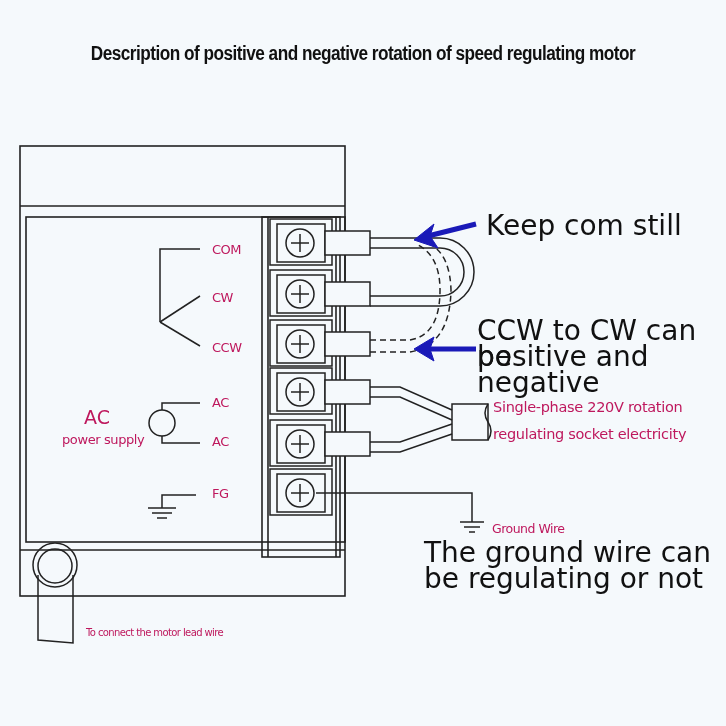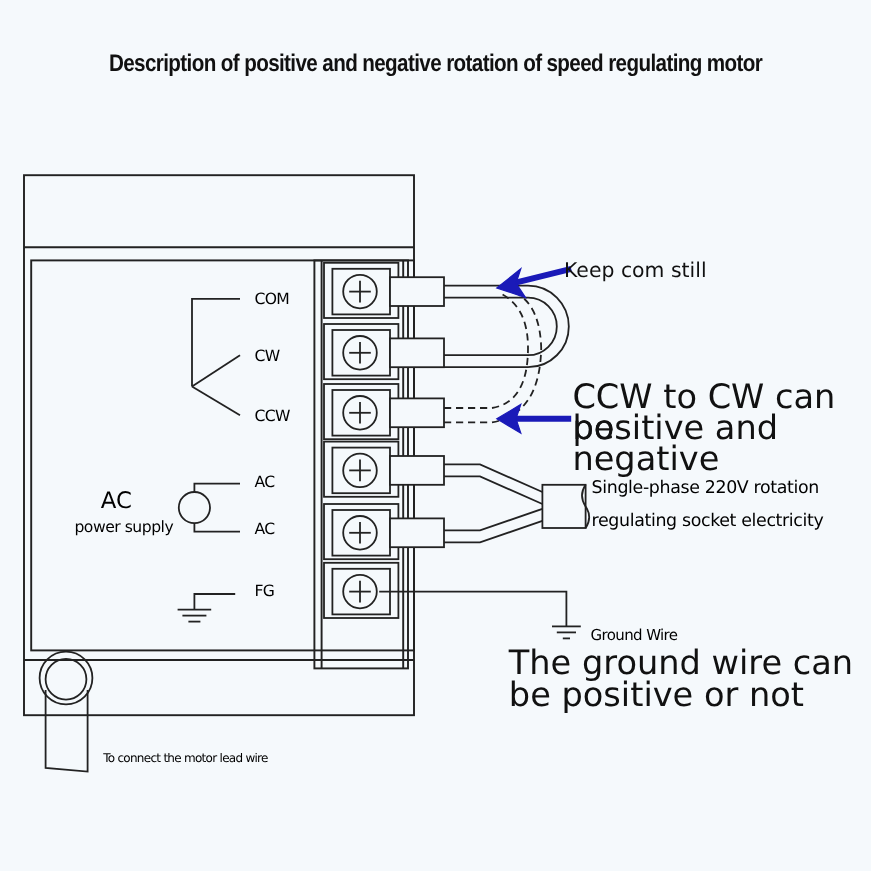--- a/index.html
+++ b/index.html
@@ -1,19 +1,19 @@
 <!DOCTYPE html>
 <html><head>
 <meta charset="utf-8">
 <style>
   html, body { margin:0; padding:0; }
   body { width:726px; height:726px; background:#f5f9fc; position:relative; overflow:hidden; font-family:"Liberation Sans", sans-serif; color:#111; }
   .title { position:absolute; left:0; width:726px; top:42px; text-align:center; font-family:"Liberation Sans", sans-serif; font-weight:bold; font-size:20px; letter-spacing:-0.6px; transform:scaleX(0.86); transform-origin:center; color:#111; }
   svg { position:absolute; left:0; top:0; }
-  .lbl { position:absolute; font-family:"DejaVu Sans", sans-serif; color:#000000; }
+  .lbl { position:absolute; font-family:"DejaVu Sans", sans-serif; color:#be185d; }
   .term { font-size:13px; letter-spacing:-0.5px; }
   .note { font-size:28px; color:#111; line-height:26px; }
 </style>
 </head>
 <body>
 
 <div class="title">Description of positive and negative rotation of speed regulating motor</div>
 
 <svg width="726" height="726">
   <g fill="none" stroke="#222" stroke-width="1.6">
@@ -129,21 +129,21 @@
 <div class="lbl term" style="left:212px;top:242px">COM</div>
 <div class="lbl term" style="left:212px;top:290px">CW</div>
 <div class="lbl term" style="left:212px;top:340px">CCW</div>
 <div class="lbl term" style="left:212px;top:395px">AC</div>
 <div class="lbl term" style="left:212px;top:434px">AC</div>
 <div class="lbl term" style="left:212px;top:486px">FG</div>
 
 <div class="lbl" style="left:84px;top:406px;font-size:19px">AC</div>
 <div class="lbl" style="left:62px;top:432px;font-size:13px;letter-spacing:-0.4px">power supply</div>
 
-<div class="lbl note" style="left:470px;top:213px;font-size:17px">Keep com still</div>
+<div class="lbl note" style="left:486px;top:213px;font-size:28px">Keep com still</div>
 <div class="lbl note" style="left:477px;top:318px">CCW to CW can be</div>
 <div class="lbl note" style="left:477px;top:344px">positive and negative</div>
 <div class="lbl" style="left:493px;top:399px;font-size:14.5px;letter-spacing:-0.3px">Single-phase 220V rotation</div>
 <div class="lbl" style="left:493px;top:426px;font-size:14.5px;letter-spacing:-0.3px">regulating socket electricity</div>
 <div class="lbl" style="left:492px;top:521px;font-size:12.5px;letter-spacing:-0.5px">Ground Wire</div>
 <div class="lbl note" style="left:424px;top:540px">The ground wire can</div>
-<div class="lbl note" style="left:424px;top:566px">be positive or not</div>
+<div class="lbl note" style="left:424px;top:566px">be regulating or not</div>
 <div class="lbl" style="left:86px;top:627px;font-size:10px;letter-spacing:-0.6px">To connect the motor lead wire</div>
 
 </body></html>

